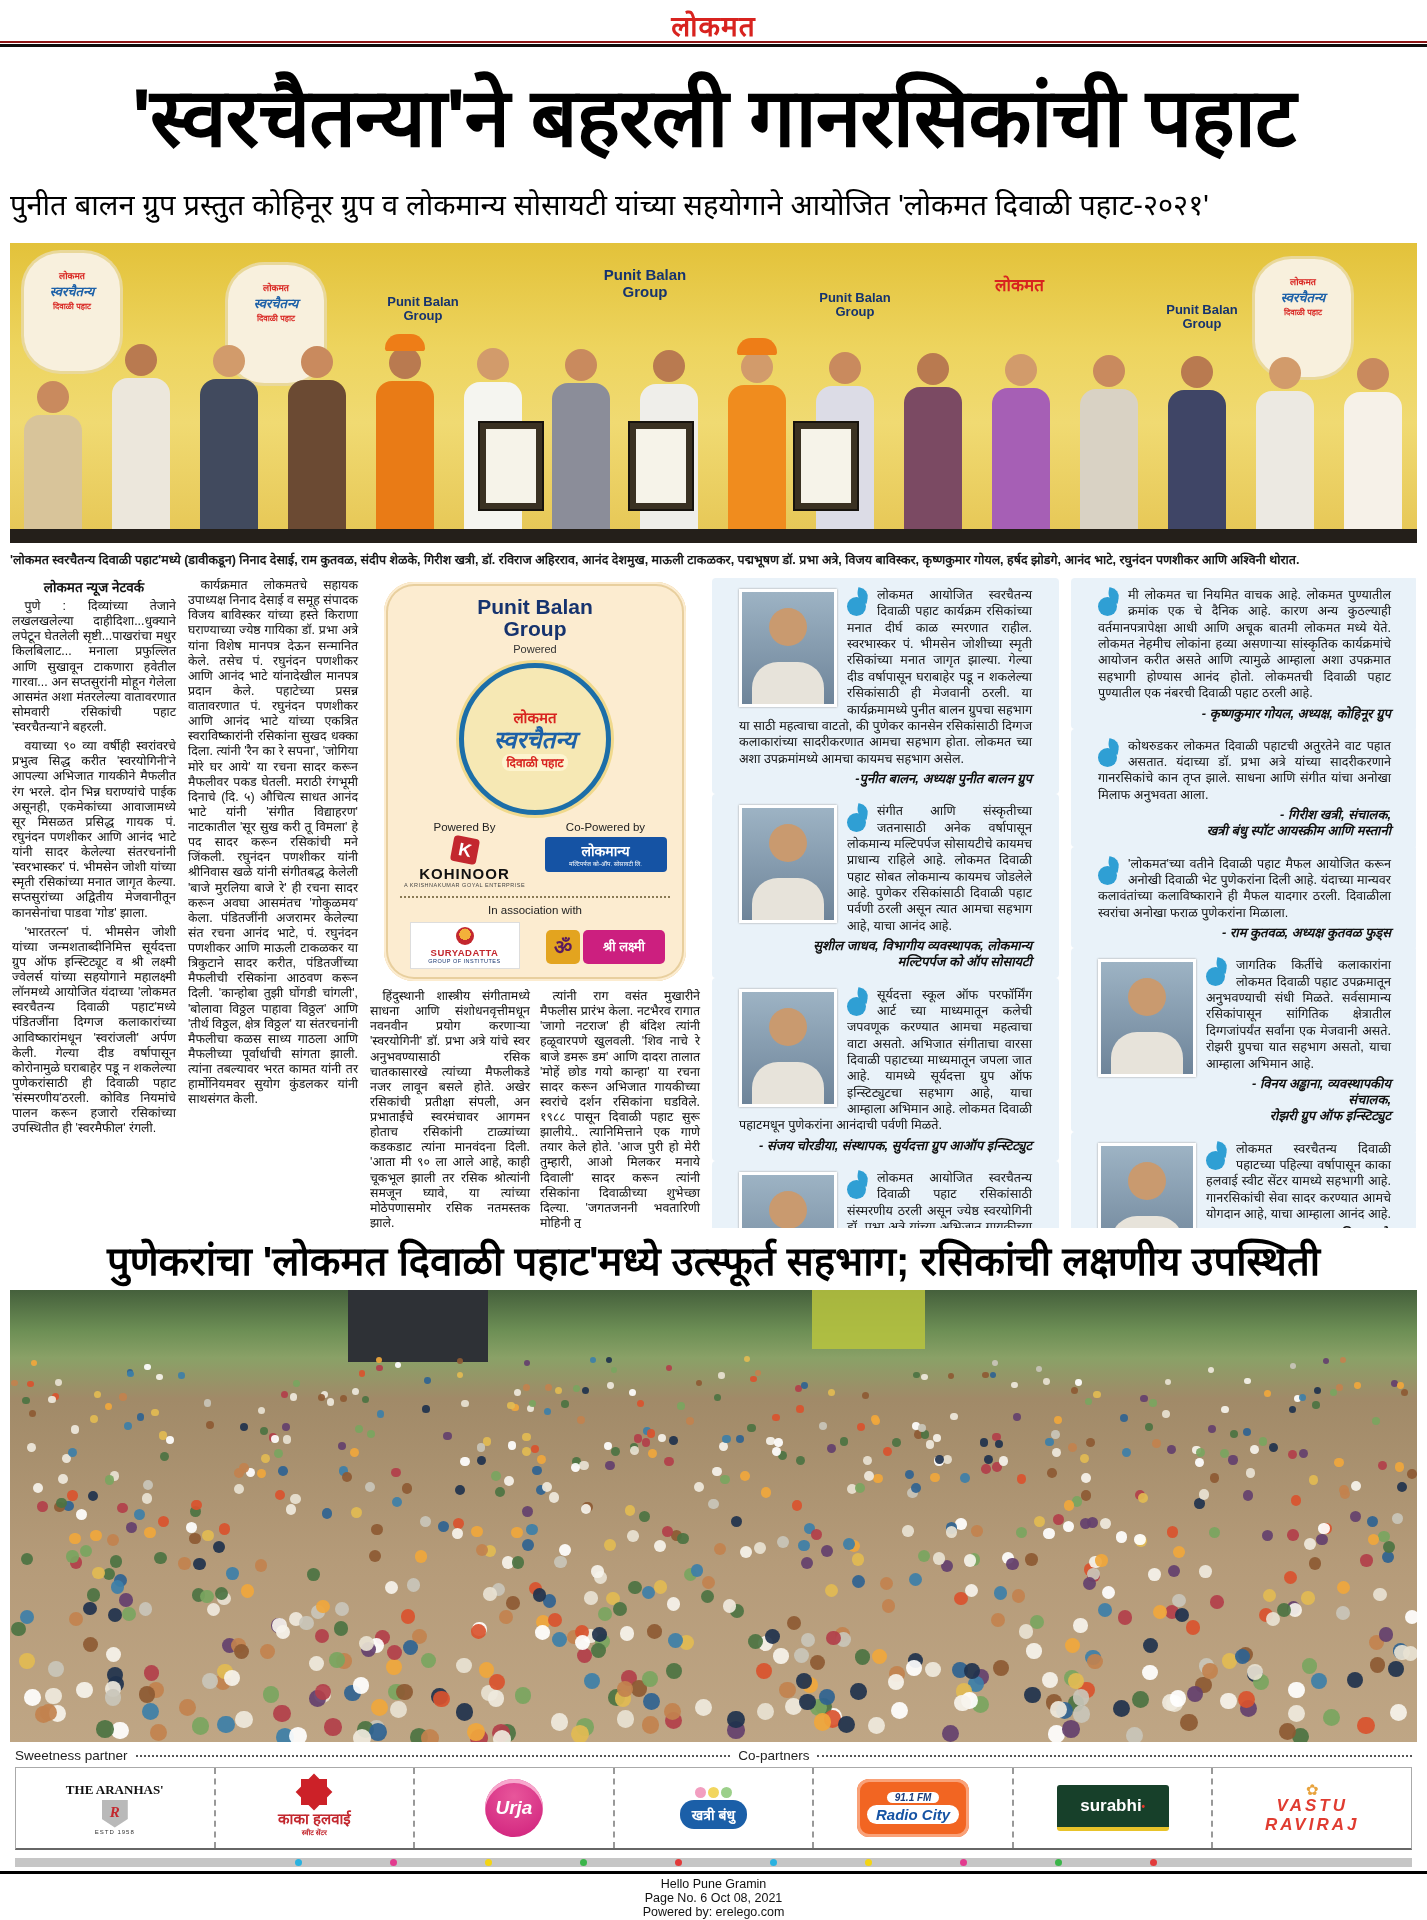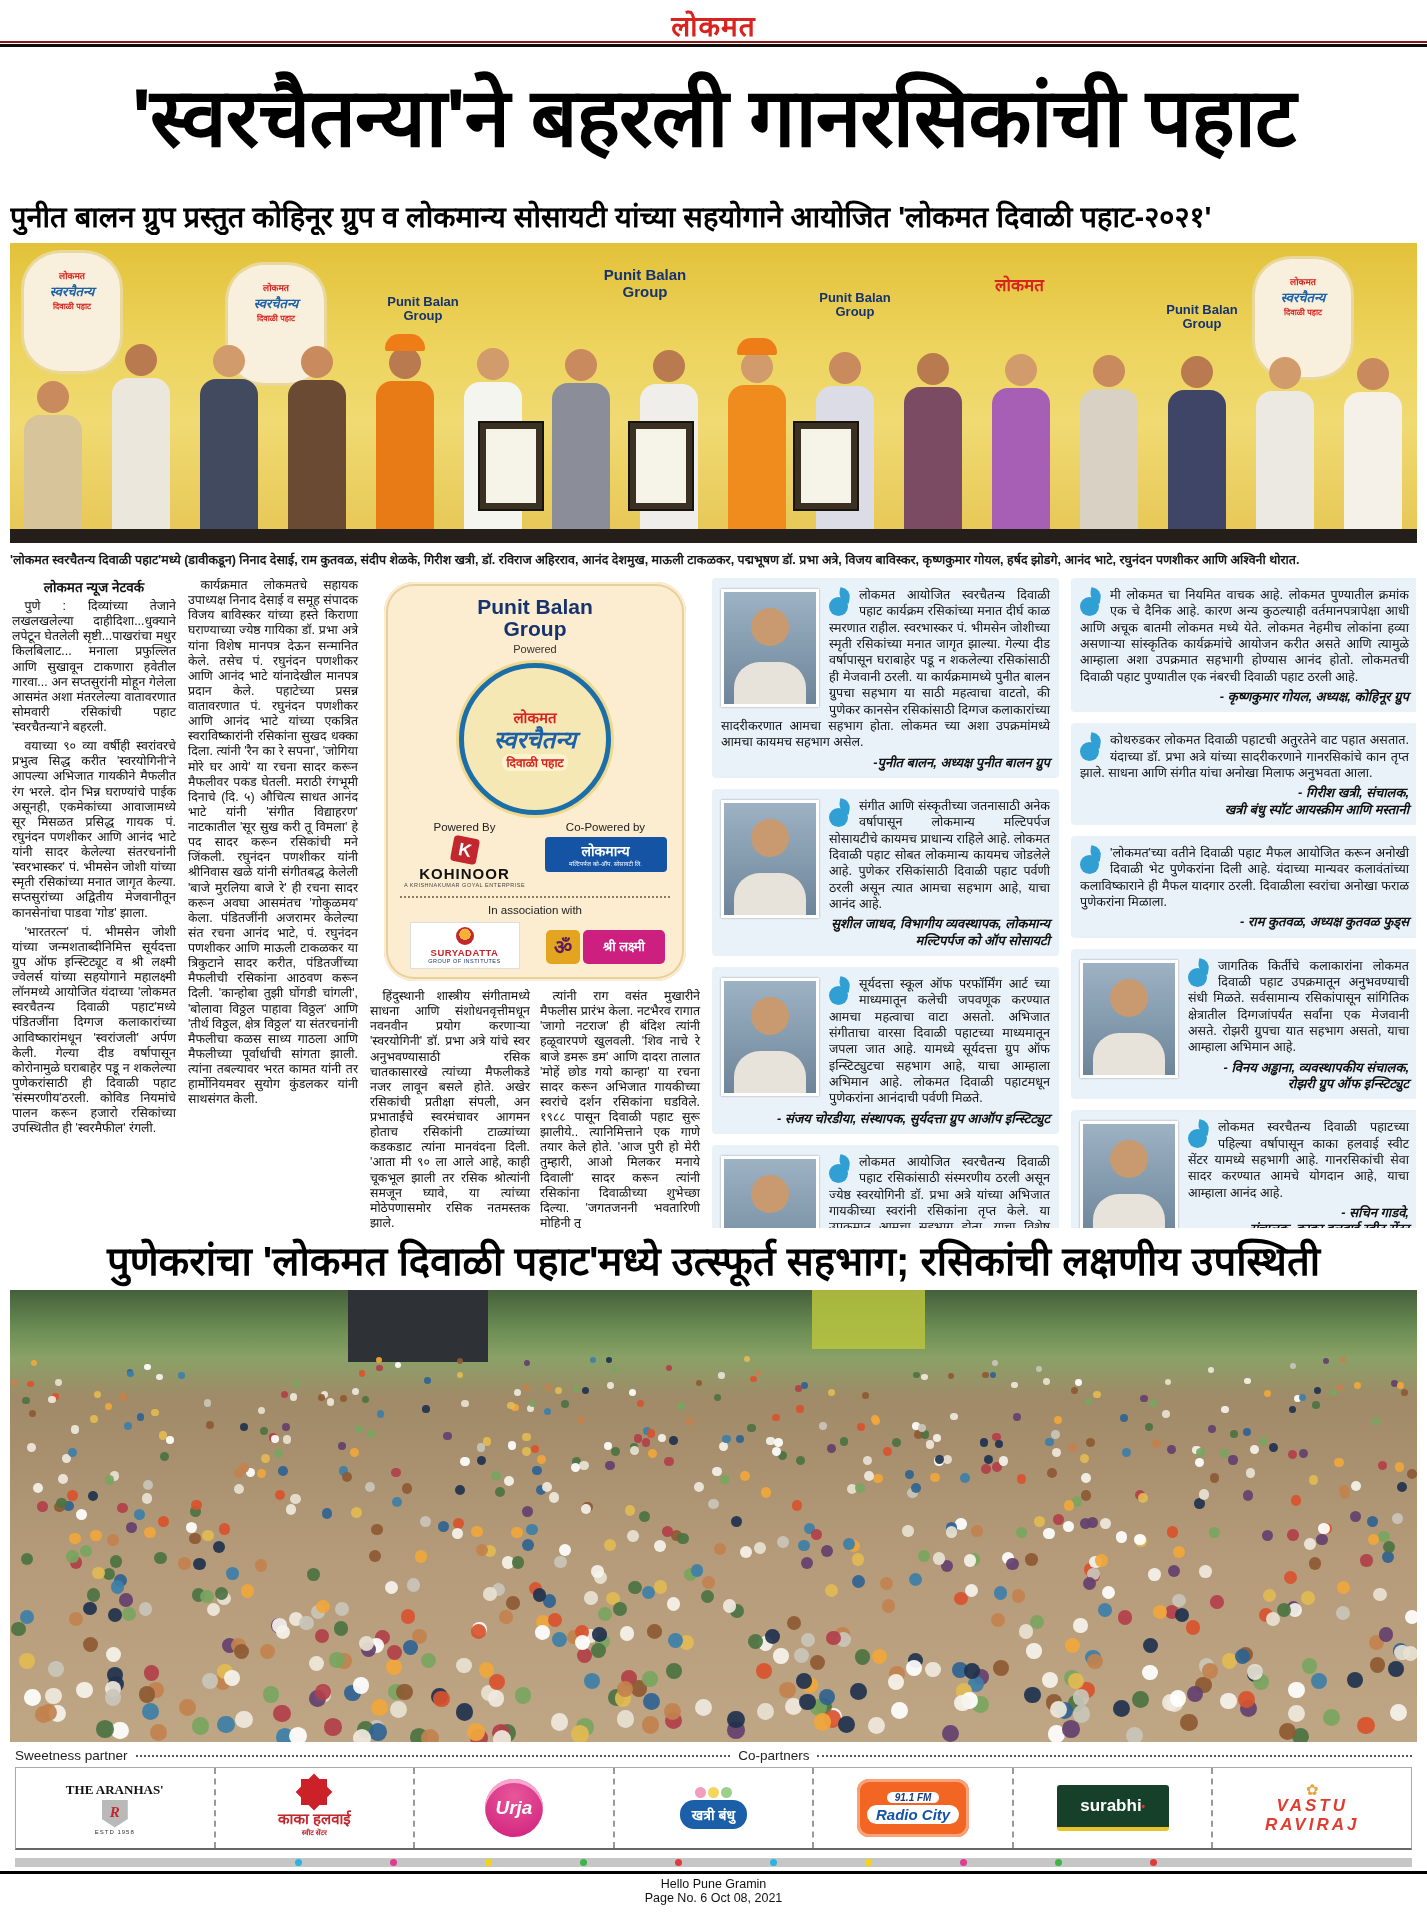--- a/index.html
+++ b/index.html
@@ -8,22 +8,22 @@
     font-family:"Liberation Sans","DejaVu Sans",sans-serif;color:#111;overflow:hidden;
   }
   
   .masthead{position:absolute;top:6px;left:0;width:100%;text-align:center;
     font-size:28px;font-weight:bold;color:#d8231f;letter-spacing:1px;}
   .rule-red{position:absolute;top:41px;left:0;width:100%;height:2px;background:#8c1515;}
   .rule-black{position:absolute;top:44px;left:0;width:100%;height:3px;background:#0d0d0d;}
   
   .headline{position:absolute;top:56px;left:0;width:100%;text-align:center;
     font-size:82px;font-weight:800;color:#000;white-space:nowrap;letter-spacing:-1px;line-height:1.5;}
-  .subheadline{position:absolute;top:196px;left:10px;width:1410px;
-    font-size:29px;font-weight:bold;color:#000;white-space:nowrap;overflow:hidden;}
+  .subheadline{position:absolute;top:184px;left:10px;width:1410px;
+    font-size:29px;font-weight:normal;color:#000;white-space:nowrap;overflow:hidden;}
   
   .stage{position:absolute;top:243px;left:10px;width:1407px;height:300px;overflow:hidden;
     background:linear-gradient(180deg,#e3c23a 0%,#edd45e 35%,#f0da72 60%,#e6c654 100%);}
   .stage::after{content:'';position:absolute;bottom:0;left:0;width:100%;height:14px;background:#241f1a;}
   .backdrop-badge{position:absolute;top:18px;width:96px;height:118px;background:#f8f0dd;
     border-radius:38% 38% 38% 38%/30% 30% 30% 30%;box-shadow:0 0 0 3px #e9d89a;
     text-align:center;padding-top:16px;box-sizing:border-box;}
   .bb-1{font-size:9px;font-weight:bold;color:#d8231f;}
   .bb-2{font-size:13px;font-weight:bold;color:#1d61a8;font-style:italic;}
   .bb-3{font-size:8px;font-weight:bold;color:#d8231f;}
@@ -74,21 +74,21 @@
   .sury-crest{width:18px;height:18px;margin:0 auto 2px;border-radius:50%;
     background:radial-gradient(circle at 50% 40%,#f3b13a 0 40%,#c3272e 41% 100%);}
   .sury-name{font-size:9.5px;font-weight:800;color:#c3272e;letter-spacing:.5px;}
   .sury-sub{font-size:5.5px;color:#16336e;letter-spacing:.5px;}
   .laxmi-card{display:flex;justify-content:center;gap:3px;margin-top:10px;}
   .laxmi-icon{width:34px;height:34px;background:#e3a41f;color:#5a1a5e;font-size:20px;font-weight:800;
     line-height:34px;text-align:center;border-radius:5px;}
   .laxmi-name{min-width:70px;height:34px;background:#cc1f7f;color:#fff;font-size:13px;font-weight:800;
     line-height:34px;text-align:center;border-radius:5px;padding:0 6px;}
   
-  .qcard{background:#e9f2f9;border-radius:4px;padding:9px 9px 7px;margin-bottom:11px;overflow:hidden;}
+  .qcard{background:#e9f2f9;border-radius:4px;padding:9px 27px 7px;overflow:hidden;}
   .qphoto{float:left;width:92px;height:112px;margin:2px 10px 4px 0;position:relative;
     background:linear-gradient(180deg,#9db3c4,#6e8499);border:3px solid #fff;box-shadow:0 0 2px #999;}
   .qphoto::before{content:'';position:absolute;top:16px;left:50%;transform:translateX(-50%);
     width:38px;height:38px;border-radius:50%;background:#c99a6f;}
   .qphoto::after{content:'';position:absolute;bottom:0;left:50%;transform:translateX(-50%);
     width:72px;height:42px;border-radius:26px 26px 0 0;background:#e7e3da;}
   .qmark{float:left;width:22px;height:28px;margin:1px 8px 2px 0;position:relative;}
   .qmark::before{content:'';position:absolute;bottom:0;left:0;width:19px;height:19px;border-radius:50%;background:#2f9fd4;}
   .qmark::after{content:'';position:absolute;top:0;right:1px;width:11px;height:15px;
     border-radius:0 12px 0 14px;background:#2f9fd4;transform:rotate(10deg);}
@@ -1158,13 +1158,14 @@
     <s style="position: absolute; left: 755px; top: 1px; width: 7px; height: 7px; border-radius: 50%; background: rgb(42, 178, 224);"></s>
     <s style="position: absolute; left: 850px; top: 1px; width: 7px; height: 7px; border-radius: 50%; background: rgb(244, 213, 20);"></s>
     <s style="position: absolute; left: 945px; top: 1px; width: 7px; height: 7px; border-radius: 50%; background: rgb(226, 58, 142);"></s>
     <s style="position: absolute; left: 1040px; top: 1px; width: 7px; height: 7px; border-radius: 50%; background: rgb(59, 181, 74);"></s>
     <s style="position: absolute; left: 1135px; top: 1px; width: 7px; height: 7px; border-radius: 50%; background: rgb(226, 58, 58);"></s>
   </div>
 <div class="bottom-rule"></div>
 <div class="page-footer">
   <div>Hello Pune Gramin</div>
   <div>Page No. 6    Oct 08, 2021</div>
+  <div>Powered by: erelego.com</div>
 </div>
 
 </body></html>

